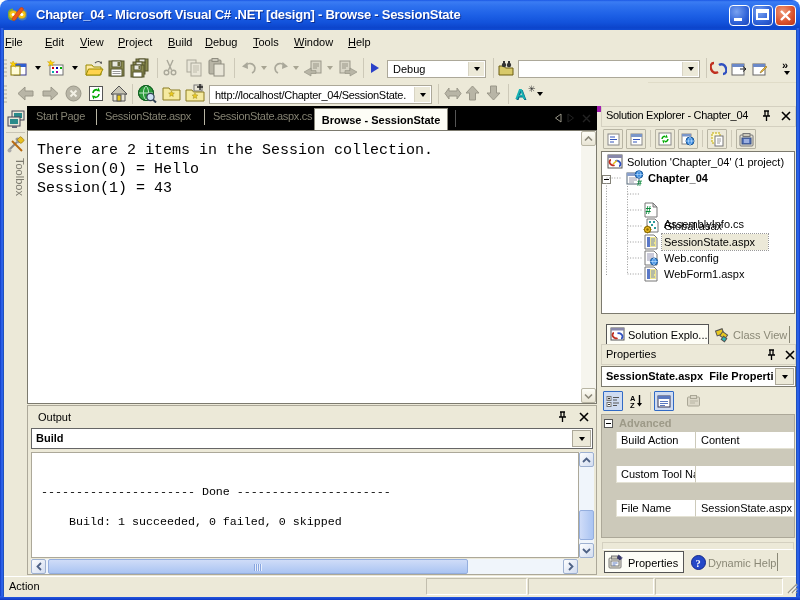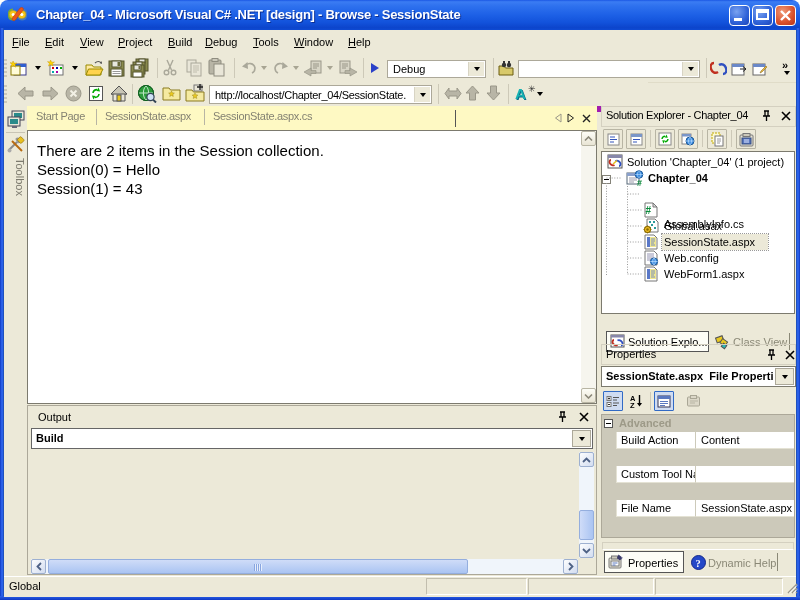--- a/index.html
+++ b/index.html
@@ -28,25 +28,25 @@
 .tsep{width:1px;background:#cdc9b8}
 .darr{width:0;height:0;border-left:3px solid transparent;border-right:3px solid transparent;border-top:4px solid #000}
 .darr.gray{border-top-color:#a8a593}
 
 .combo{background:#fff;border:1px solid #aca899;box-sizing:border-box}
 .combobtn{position:absolute;right:1px;top:1px;bottom:1px;width:15px;background:#ece9d8;border-left:1px solid #d8d4c4;display:flex;align-items:center;justify-content:center}
 
 #leftstrip{left:4px;top:106px;width:23px;height:470px;background:#ece9d8}
 #toolbox-text{left:8px;top:52px;width:14px;color:#7c7a6e;font-size:11px;writing-mode:vertical-rl}
 
-#doctabs{left:27px;top:106px;width:570px;height:25px;background:#fef9c3}
+#doctabs{left:27px;top:106px;width:570px;height:25px;background:#000000}
 .dtab{top:4px;color:#848272;white-space:nowrap;letter-spacing:-0.3px}
 #activetab{left:287px;top:2px;width:134px;height:23px;background:#fdfdf6;border:1px solid #8a887c;border-bottom:0;box-sizing:border-box;font-weight:bold;text-align:center;padding-top:5px}
 #doccontent{left:27px;top:130px;width:570px;height:274px;background:#fff;border:1px solid #7c7a6e;box-sizing:border-box}
-#doccontent .line{position:absolute;left:9px;font-family:Liberation Sans, sans-serif;font-size:15px;white-space:nowrap}
+#doccontent .line{position:absolute;left:9px;font-family:Liberation Mono, monospace;font-size:15px;white-space:nowrap}
 
 .sb-btn{position:absolute;background:linear-gradient(180deg,#fdfdf6,#e8e4d4);border:1px solid #b8b5a4;border-radius:2px;box-sizing:border-box;display:flex;align-items:center;justify-content:center}
 .xpbtn{background:linear-gradient(135deg,#fdfefe,#d2dcf0);border:1px solid #9db0d0;border-radius:2px;box-sizing:border-box;display:flex;align-items:center;justify-content:center}
 .xpthumb{background:linear-gradient(90deg,#cfdcf8,#aac4f2);border:1px solid #94aede;border-radius:2px;box-sizing:border-box}
 #ohscroll .xpthumb{background:linear-gradient(180deg,#cfdcf8,#aac4f2)}
 .ridges{position:absolute;left:50%;top:4px;width:8px;height:7px;margin-left:-4px;background:repeating-linear-gradient(90deg,#89a6e0 0 1px,#e6eefc 1px 2px)}
 
 #output{left:27px;top:405px;width:570px;height:170px;background:#ece9d8;border:1px solid #aca899;box-sizing:border-box}
 
 #rightpanel{left:601px;top:106px;width:195px;height:470px;background:#ece9d8}
@@ -88,21 +88,21 @@
       <rect x="4" y="4" width="11" height="3" fill="#fff"></rect>
     </svg></div>
 <div class="abs winbtn" id="btn-close"><svg width="19" height="19" viewBox="0 0 19 19">
       <path d="M5 5l9 9M14 5l-9 9" stroke="#fff" stroke-width="2.4"></path>
     </svg></div>
 <div class="abs" id="borderL"></div>
 <div class="abs" id="borderR"></div>
 <div class="abs" id="borderB"></div>
 
 <div class="abs" id="menubar">
-<span class="abs menuitem" style="left:8px"><u>F</u>ile</span>
+<span class="abs menuitem" style="left:1px"><u>F</u>ile</span>
 <span class="abs menuitem" style="left:41px"><u>E</u>dit</span>
 <span class="abs menuitem" style="left:76px"><u>V</u>iew</span>
 <span class="abs menuitem" style="left:114px"><u>P</u>roject</span>
 <span class="abs menuitem" style="left:164px"><u>B</u>uild</span>
 <span class="abs menuitem" style="left:201px"><u>D</u>ebug</span>
 <span class="abs menuitem" style="left:249px"><u>T</u>ools</span>
 <span class="abs menuitem" style="left:290px"><u>W</u>indow</span>
 <span class="abs menuitem" style="left:344px"><u>H</u>elp</span>
 </div>
 
@@ -350,20 +350,21 @@
       </g>
     </svg>
 </div>
 
 <div class="abs" id="doctabs">
 <span class="abs dtab" style="left:9px">Start Page</span>
 <span class="abs" style="left:69px;top:3px;width:1px;height:16px;background:#b8b5a4"></span>
 <span class="abs dtab" style="left:78px">SessionState.aspx</span>
 <span class="abs" style="left:177px;top:3px;width:1px;height:16px;background:#b8b5a4"></span>
 <span class="abs dtab" style="left:186px">SessionState.aspx.cs</span>
+<div class="abs" id="activetab">Browse - SessionState</div>
 <div class="abs" style="left:428px;top:4px;width:1px;height:17px;background:#555"></div>
 <svg class="abs" style="left:527px;top:7px" width="8" height="10" viewBox="0 0 8 10">
       <path d="M7 1L1.5 5L7 9z" fill="none" stroke="#9a9789"></path>
     </svg>
 <svg class="abs" style="left:540px;top:7px" width="8" height="10" viewBox="0 0 8 10">
       <path d="M1 1l5.5 4L1 9z" fill="none" stroke="#222"></path>
     </svg>
 <svg class="abs" style="left:555px;top:8px" width="9" height="9" viewBox="0 0 9 9">
       <path d="M1 1l7 7M8 1L1 8" stroke="#222" stroke-width="1.4"></path>
     </svg>
@@ -382,20 +383,24 @@
       </g>
     </svg>
 <svg class="abs" style="left:551px;top:6px" width="10" height="10" viewBox="0 0 10 10">
       <path d="M1 1l8 8M9 1l-8 8" stroke="#000" stroke-width="1.6"></path>
     </svg>
 <div class="abs" style="left:3px;top:22px;width:562px;height:21px;background:#fff;border:1px solid #666;box-sizing:border-box">
  <span style="position:absolute;left:4px;top:3px;font-weight:bold">Build</span>
  <span style="position:absolute;right:1px;top:1px;bottom:1px;width:17px;background:#ece9d8;border:1px solid #aca899;display:flex;align-items:center;justify-content:center">
         <span class="darr"></span>
       </span>
+</div>
+<div class="abs" style="left:3px;top:46px;width:548px;height:106px;background:#fff;border:1px solid #aca899;box-sizing:border-box;font-family:'Liberation Mono',monospace;font-size:11.67px;white-space:pre">
+<span class="abs" style="left:9px;top:32px">---------------------- Done ----------------------</span>
+<span class="abs" style="left:9px;top:62px">    Build: 1 succeeded, 0 failed, 0 skipped</span>
 </div>
 <div class="abs" id="ovscroll" style="left:551px;top:46px;width:15px;height:106px;background:#f0f5fb">
  <div class="xpbtn abs" style="left:0;top:0;width:15px;height:15px">
         <svg width="9" height="6" viewBox="0 0 9 6">
           <path d="M1 5L4.5 1.5L8 5" fill="none" stroke="#4d6185" stroke-width="1.8"></path>
         </svg>
       </div>
  <div class="xpbtn abs" style="left:0;bottom:0;width:15px;height:15px">
         <svg width="9" height="6" viewBox="0 0 9 6">
           <path d="M1 1l3.5 3.5L8 1" fill="none" stroke="#4d6185" stroke-width="1.8"></path>
@@ -560,21 +565,21 @@
             <path d="M8 5h4M8 7h4M8 9h3M8 11h4" stroke="#5a78c8" stroke-width=".8"></path>
           </svg></span>
         <span class="abs" style="left:62px;top:2px;white-space:nowrap">WebForm1.aspx</span>
       </div>
 <svg class="abs" style="left:0;top:0" width="60" height="130" viewBox="0 0 60 130">
         <g stroke="#999" stroke-dasharray="1 1.6" fill="none">
           <path d="M4.5 31v92M4.5 26h14M25.5 34v88M25.5 42h12M25.5 58h14M25.5 74h14M25.5 90h14M25.5 106h14M25.5 122h14"></path>
         </g>
       </svg>
 </div>
-<div class="abs" id="se-tabs" style="left:0;top:224px;width:195px;height:24px">
+<div class="abs" id="se-tabs" style="left:0;top:217px;width:195px;height:24px">
 <div class="abs" style="left:5px;top:1px;width:103px;height:21px;background:#fdfdf6;border:1px solid #555;border-top-width:1px;box-sizing:border-box"></div>
 <svg class="abs" style="left:9px;top:4px" width="15" height="14" viewBox="0 0 15 14">
         <rect x="1" y="1" width="13" height="12" fill="#fff" stroke="#555"></rect>
         <rect x="1" y="1" width="13" height="2.5" fill="#88a"></rect>
         <path d="M4 6C2.5 6 2 8 3 9.5s3 2.5 4.5 1.5" fill="none" stroke="#c03020" stroke-width="1.8"></path>
         <path d="M11 11.5c1.5 0 2-2 1-3.5s-3-2.5-4.5-1.5" fill="none" stroke="#3050c0" stroke-width="1.8"></path>
       </svg>
 <span class="abs" style="left:27px;top:6px">Solution Explo...</span>
 <svg class="abs" style="left:113px;top:4px" width="16" height="16" viewBox="0 0 16 16">
         <rect x="2" y="3" width="7" height="5" transform="rotate(-20 5 5)" fill="#e8c820" stroke="#555"></rect>
@@ -673,14 +678,14 @@
 <svg class="abs" style="left:90px;top:5px" width="15" height="15" viewBox="0 0 15 15">
         <circle cx="7.5" cy="7.5" r="7" fill="#2448c8" stroke="#13288a"></circle>
         <text x="4.5" y="11.5" font-size="10.5" font-weight="bold" fill="#fff" font-family="Liberation Serif">?</text>
       </svg>
 <span class="abs" style="left:107px;top:7px;color:#8a8876">Dynamic Help</span>
 <div class="abs" style="left:176px;top:3px;width:1px;height:18px;background:#8a8876"></div>
 </div>
 </div>
 
 <div class="abs" id="statusbar">
-<span class="abs" style="left:5px;top:3px">Global</span>
+<span class="abs" style="left:5px;top:3px">Action</span>
 </div>
 
 </body></html>

